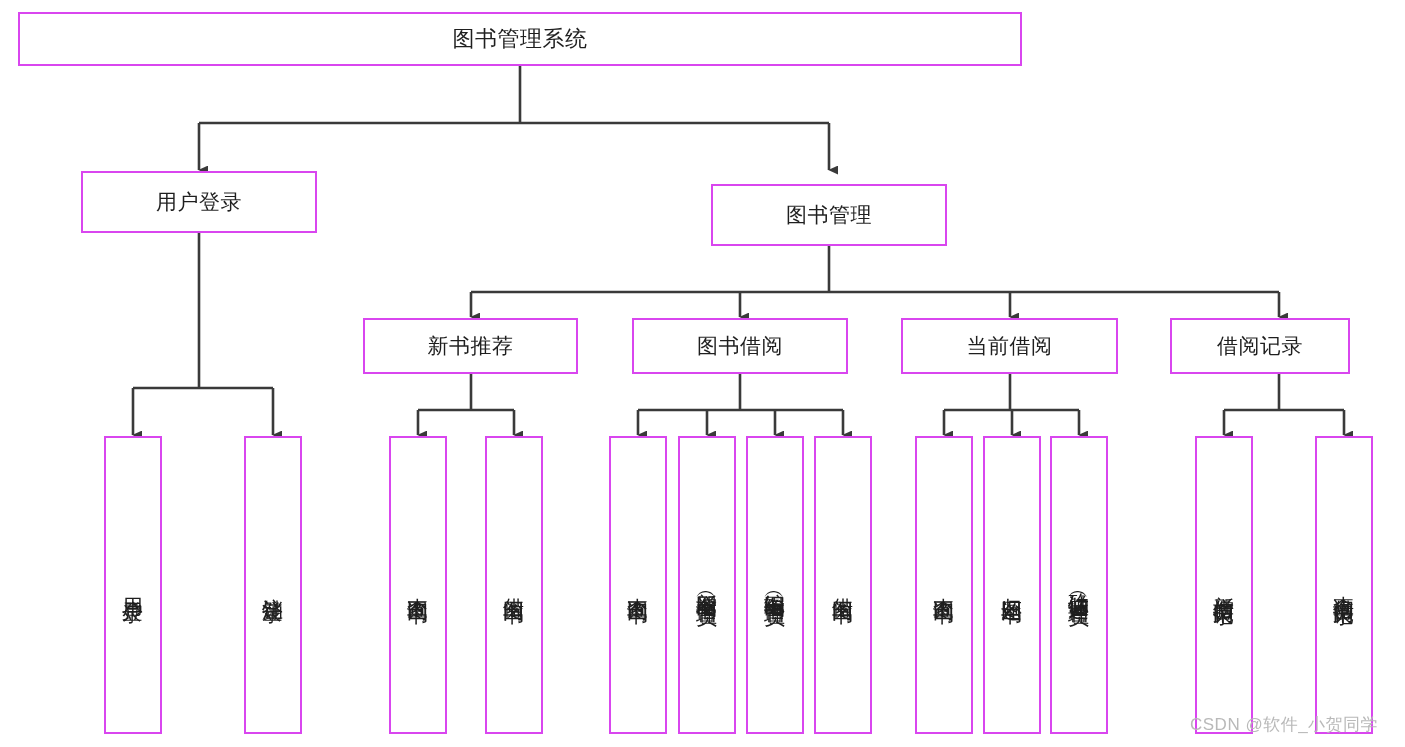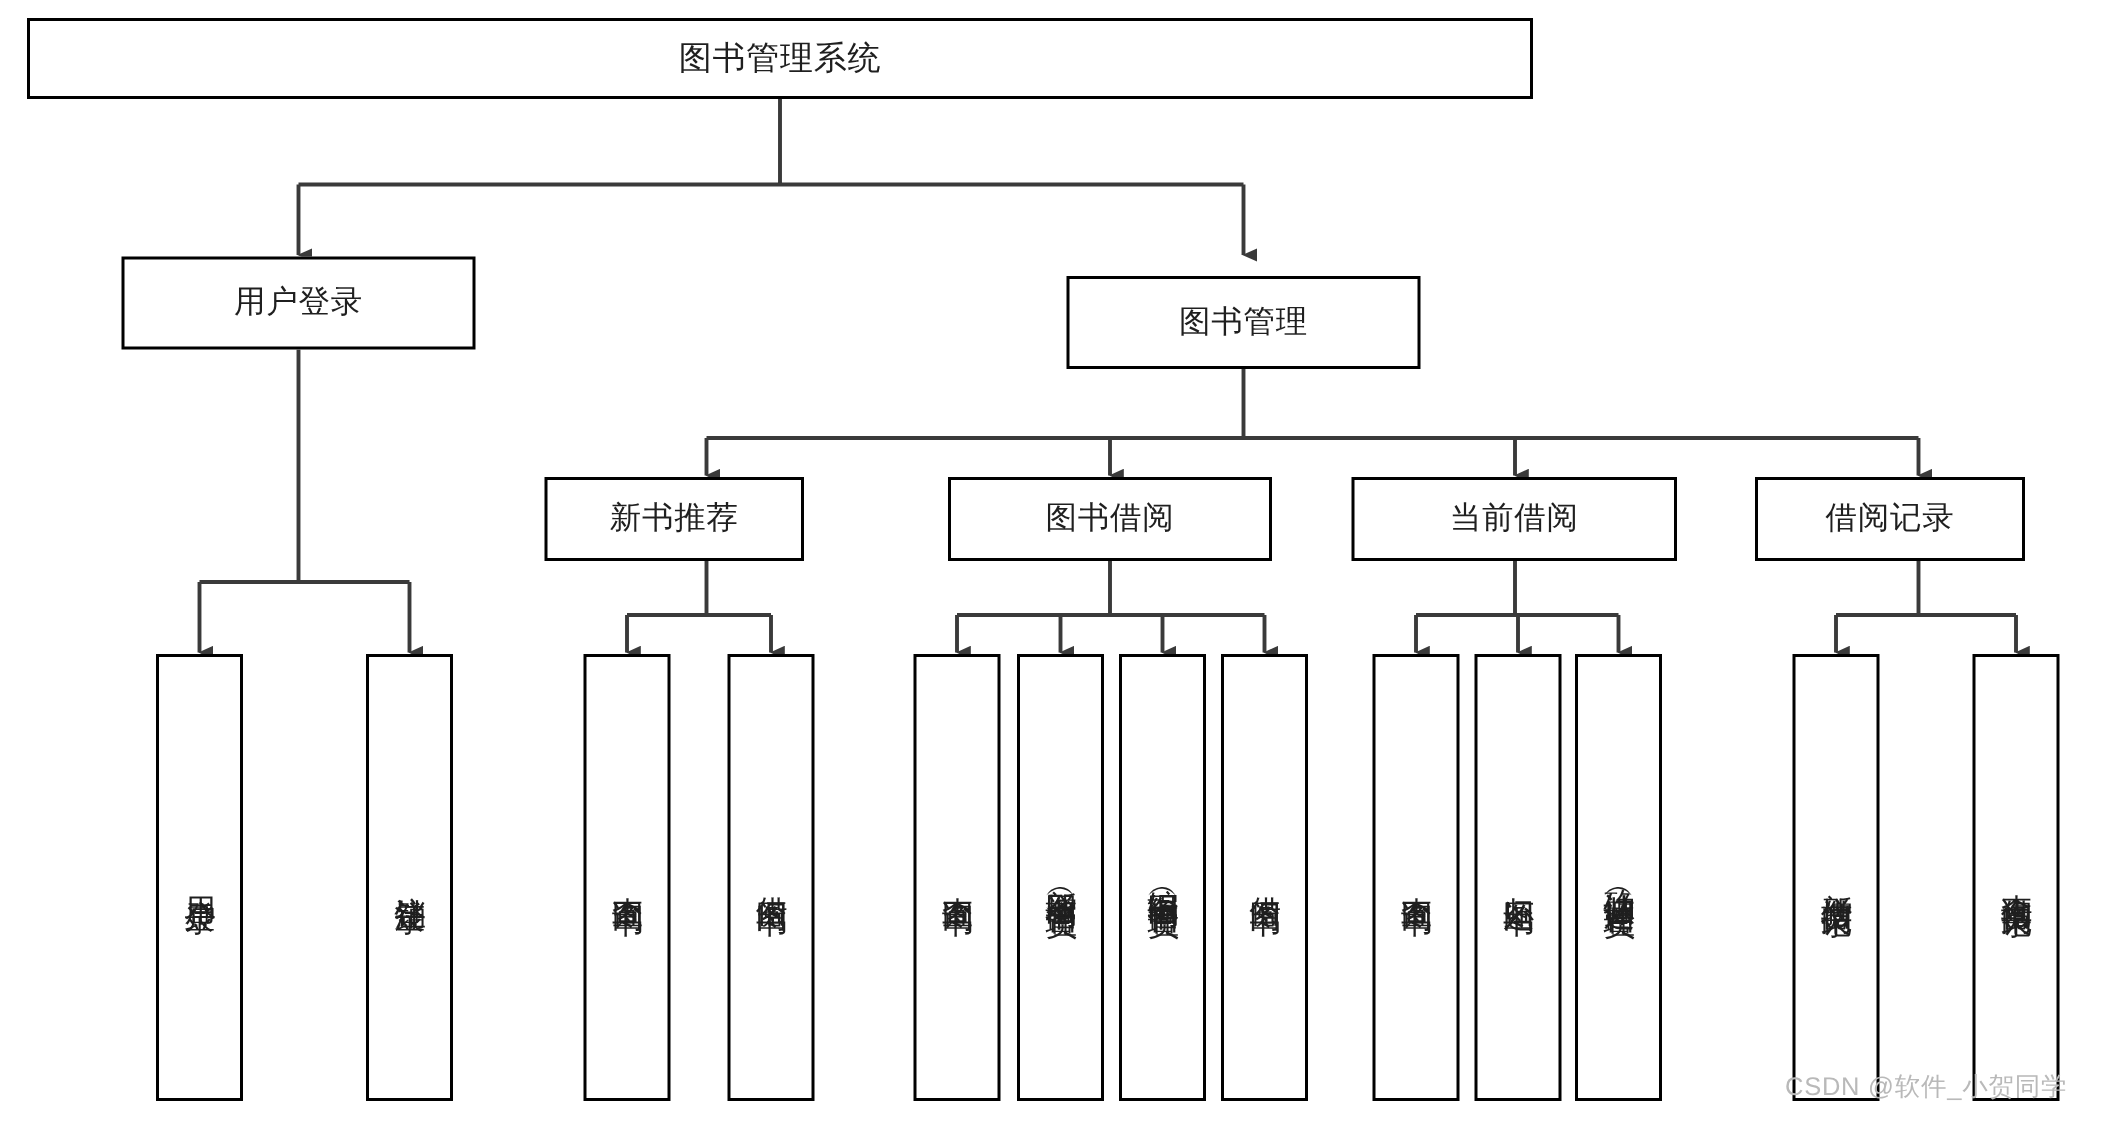--- a/index.html
+++ b/index.html
@@ -22,21 +22,21 @@
     left: 0;
     top: 0;
     width: 1405px;
     height: 747px;
     pointer-events: none;
   }
   .node {
     position: absolute;
     box-sizing: border-box;
     background: #ffffff;
-    border: 2px solid #000000;
+    border: 2px solid #d946ef;
     display: flex;
     align-items: center;
     justify-content: center;
     color: #1f1f1f;
   }
   .node-label {
     display: block;
     text-align: center;
     line-height: 1.22;
     white-space: pre-line;
@@ -111,21 +111,21 @@
     <span class="node-label">图书管理系统</span>
   </div>
 
   <div class="node horizontal" style="left: 81px; top: 171px; width: 236px; height: 62px;">
     <span class="node-label">用户登录</span>
   </div>
   <div class="node horizontal" style="left: 711px; top: 184px; width: 236px; height: 62px;">
     <span class="node-label">图书管理</span>
   </div>
 
-  <div class="node horizontal" style="left: 363px; top: 318px; width: 173px; height: 56px;">
+  <div class="node horizontal" style="left: 363px; top: 318px; width: 215px; height: 56px;">
     <span class="node-label">新书推荐</span>
   </div>
   <div class="node horizontal" style="left: 632px; top: 318px; width: 216px; height: 56px;">
     <span class="node-label">图书借阅</span>
   </div>
   <div class="node horizontal" style="left: 901px; top: 318px; width: 217px; height: 56px;">
     <span class="node-label">当前借阅</span>
   </div>
   <div class="node horizontal" style="left: 1170px; top: 318px; width: 180px; height: 56px;">
     <span class="node-label">借阅记录</span>

